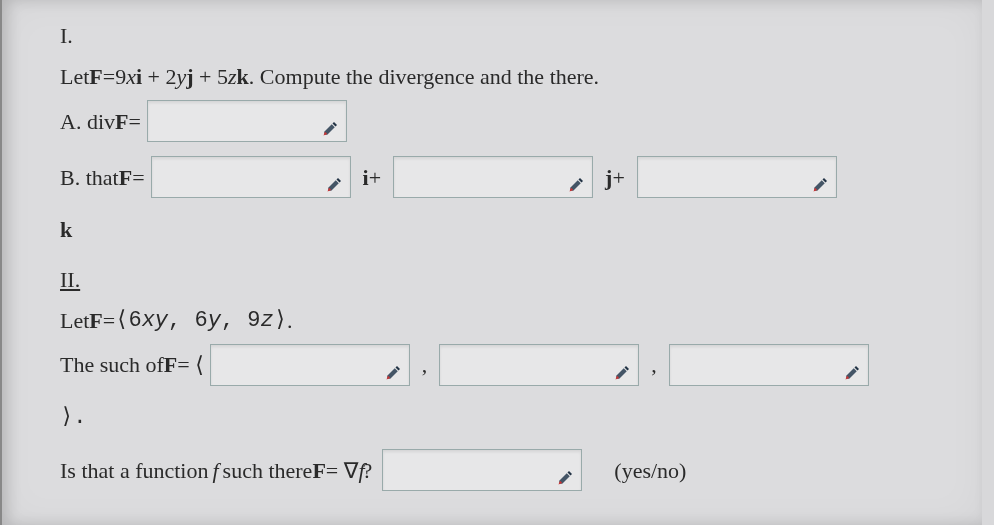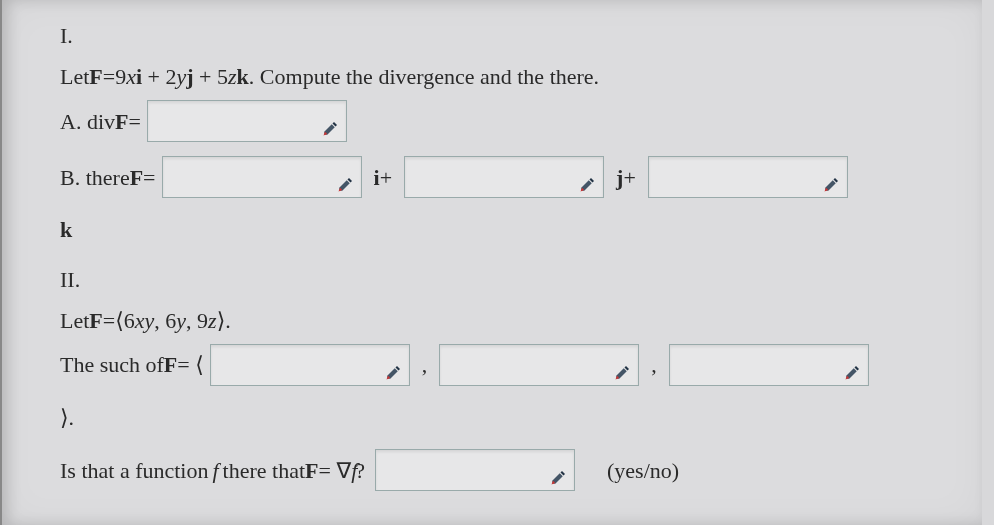--- a/index.html
+++ b/index.html
@@ -47,22 +47,22 @@
     }
     .w-sm { width: 200px; }
     .w-md { width: 200px; }
     .icon-edit {
       width: 18px; height: 18px;
       display: inline-block;
     }
     .icon-edit svg { width: 100%; height: 100%; }
     .mathit { font-style: italic; }
     .kneg { letter-spacing: -2px; }
-    .angle { font-family: Liberation Serif, serif; }
-    .section-gap { margin-top: 12px; }
+    .angle { font-family: Liberation Mono, monospace; }
+    .section-gap { margin-top: 12px; text-decoration: underline; }
   </style>
 </head>
 <body>
 
 <div class="page-shadow">
 
   <div class="row tight">
     <span>I.</span>
   </div>
 
@@ -83,21 +83,21 @@
         <svg viewBox="0 0 24 24">
             <path d="M3 17l10-10 4 4-10 10H3v-4z" fill="#456"></path>
             <path d="M14 6l4 4 2-2-4-4-2 2z" fill="#234"></path>
             <path d="M2 22l5-2-3-3-2 5z" fill="#c33"></path>
           </svg>
       </span>
     </span>
   </div>
 
   <div class="row">
-    <span>B. there </span>
+    <span>B. that </span>
     <span class="bold">F</span>
     <span> =</span>
 
     <span class="input-box w-md">
       <span class="icon-edit">
         <svg viewBox="0 0 24 24">
             <path d="M3 17l10-10 4 4-10 10H3v-4z" fill="#456"></path>
             <path d="M14 6l4 4 2-2-4-4-2 2z" fill="#234"></path>
             <path d="M2 22l5-2-3-3-2 5z" fill="#c33"></path>
           </svg>
@@ -181,21 +181,21 @@
     </span>
   </div>
 
   <div class="row">
     <span class="angle">⟩.</span>
   </div>
 
   <div class="row">
     <span>Is that a function </span>
     <span class="mathit" style="margin:0 4px">f</span>
-    <span> there that </span>
+    <span> such there </span>
     <span class="bold">F</span>
     <span> = ∇<span class="mathit kneg">f</span></span>
     <span>?</span>
 
     <span class="input-box w-md" style="margin-left:10px">
       <span class="icon-edit">
         <svg viewBox="0 0 24 24">
             <path d="M3 17l10-10 4 4-10 10H3v-4z" fill="#456"></path>
             <path d="M14 6l4 4 2-2-4-4-2 2z" fill="#234"></path>
             <path d="M2 22l5-2-3-3-2 5z" fill="#c33"></path>

